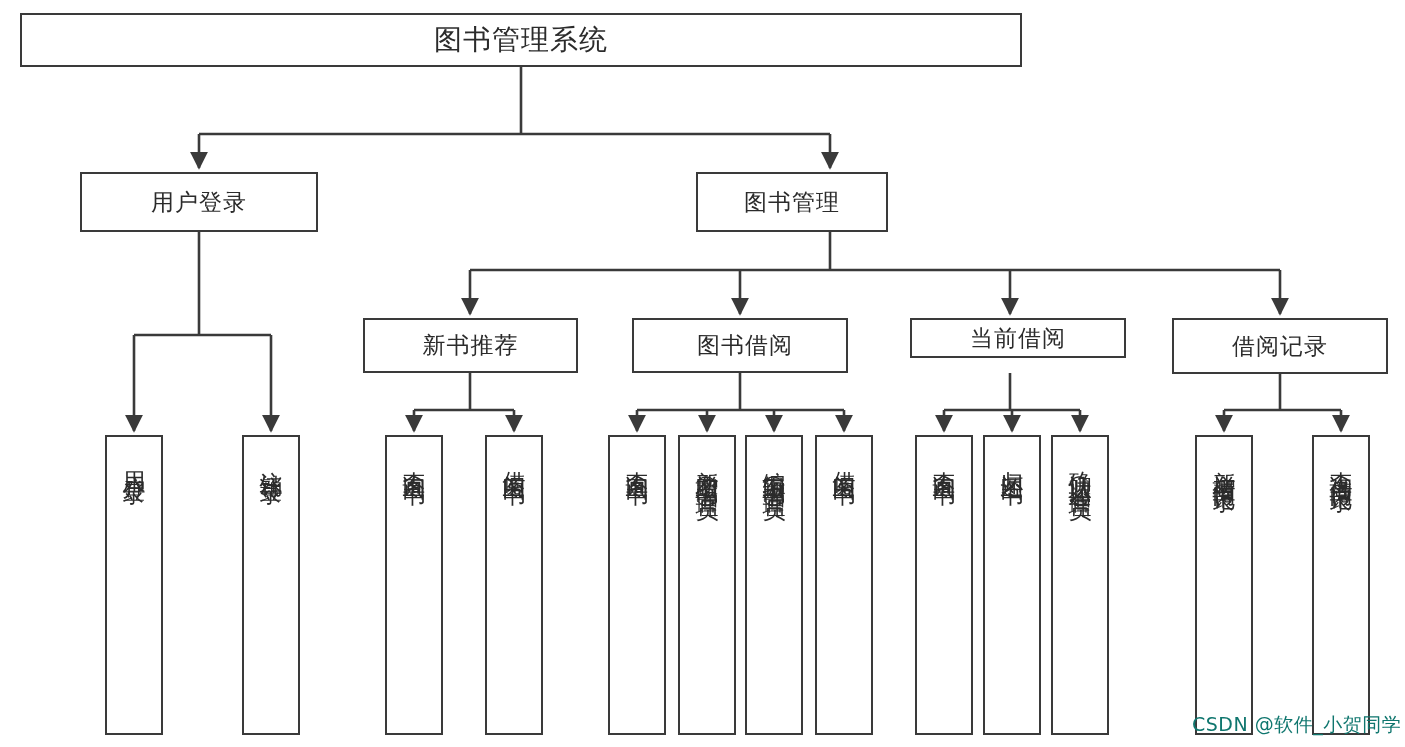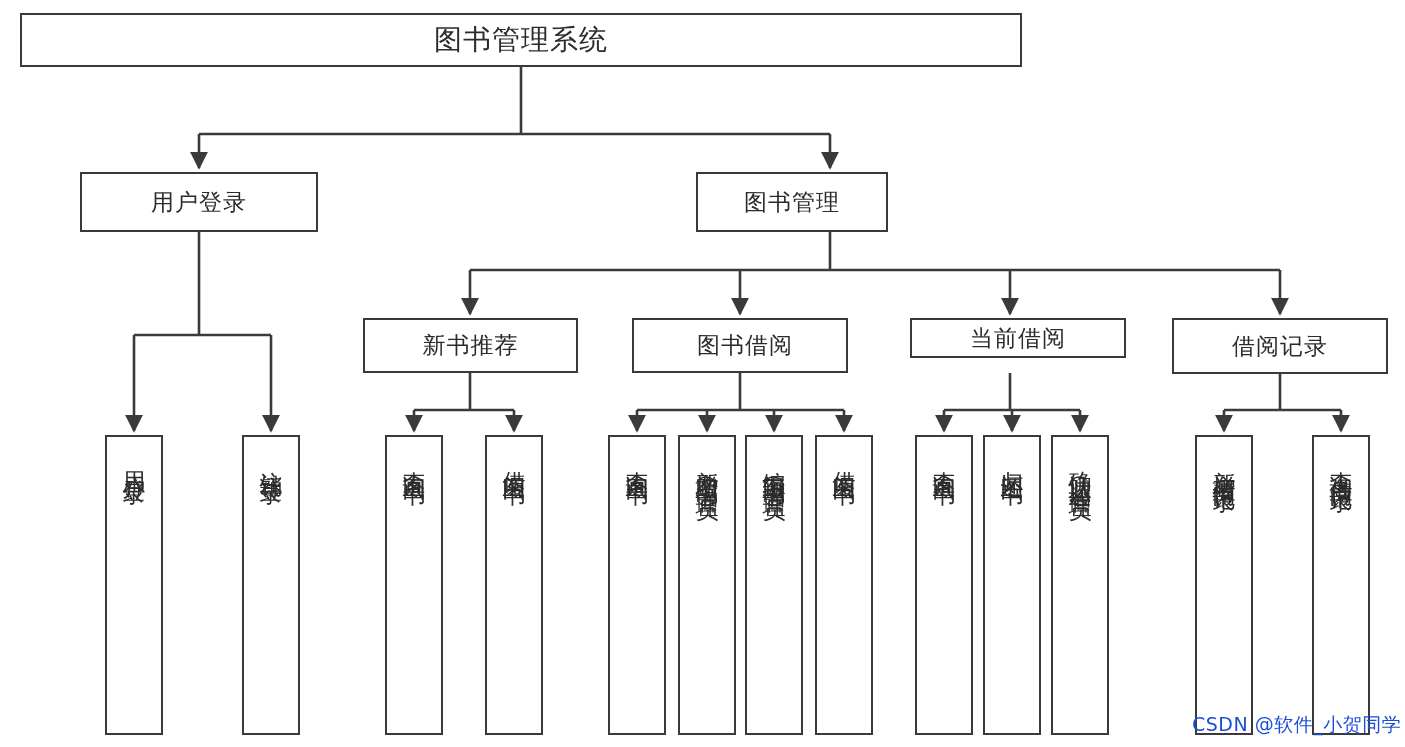--- a/index.html
+++ b/index.html
@@ -53,21 +53,21 @@
   #edges {
     position: absolute;
     left: 0;
     top: 0;
     width: 1405px;
     height: 747px;
     pointer-events: none;
   }
   .watermark {
     position: absolute;
-    color: #1d4ed8;
+    color: #0f766e;
     font-size: 19px;
     white-space: nowrap;
     letter-spacing: 0.5px;
   }
 </style>
 </head>
 <body>
 
 <div id="canvas">
 

